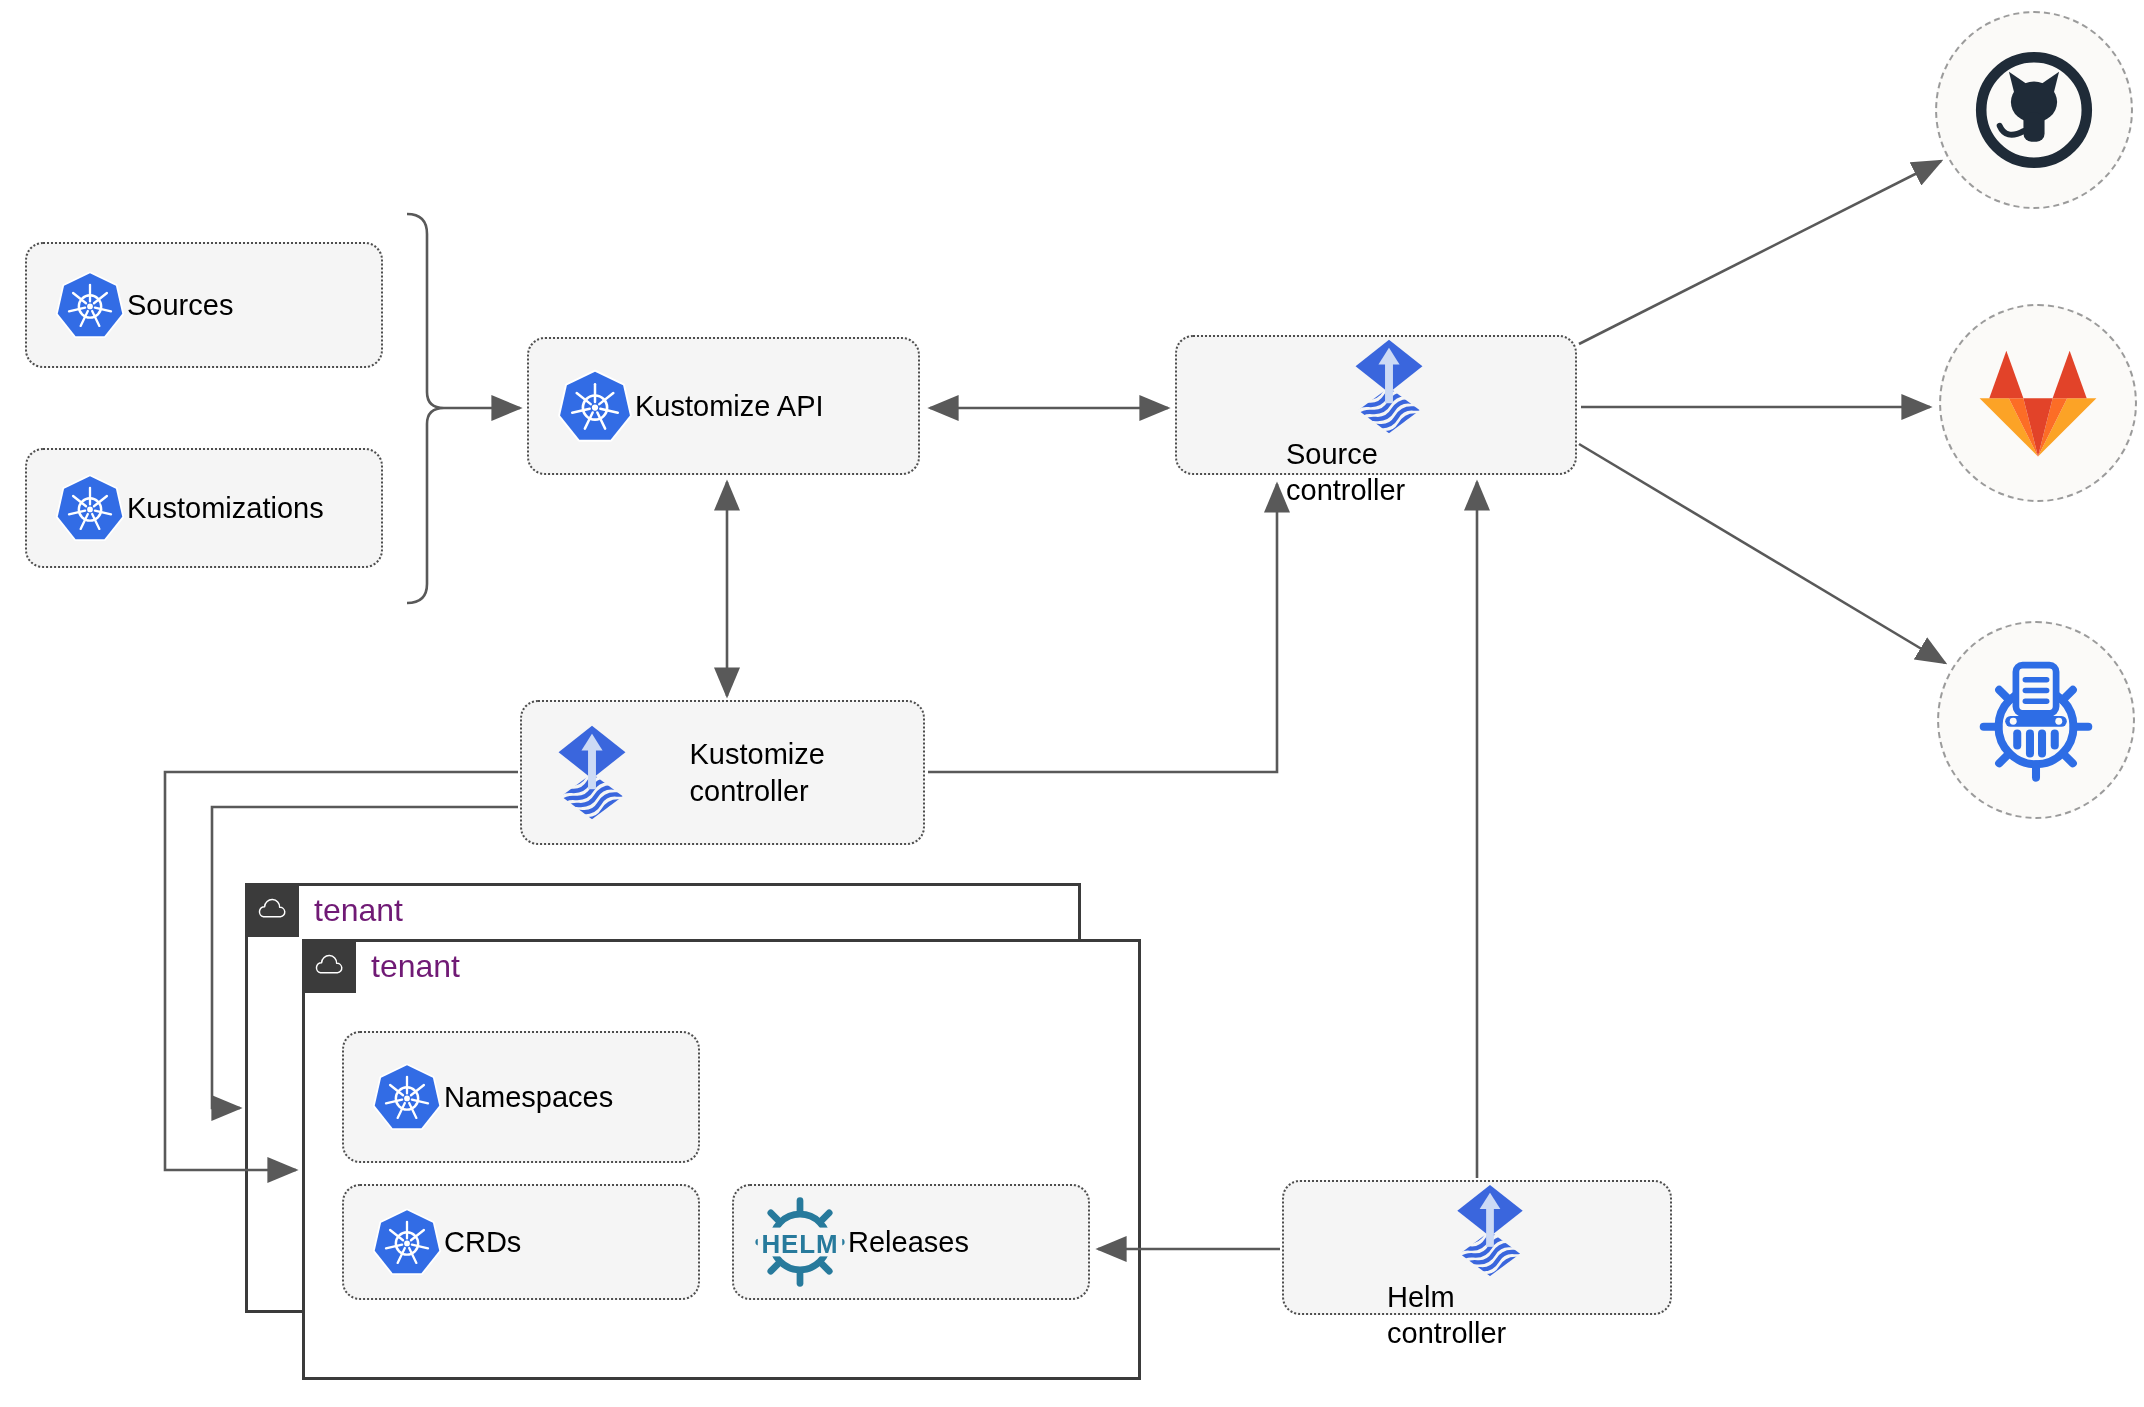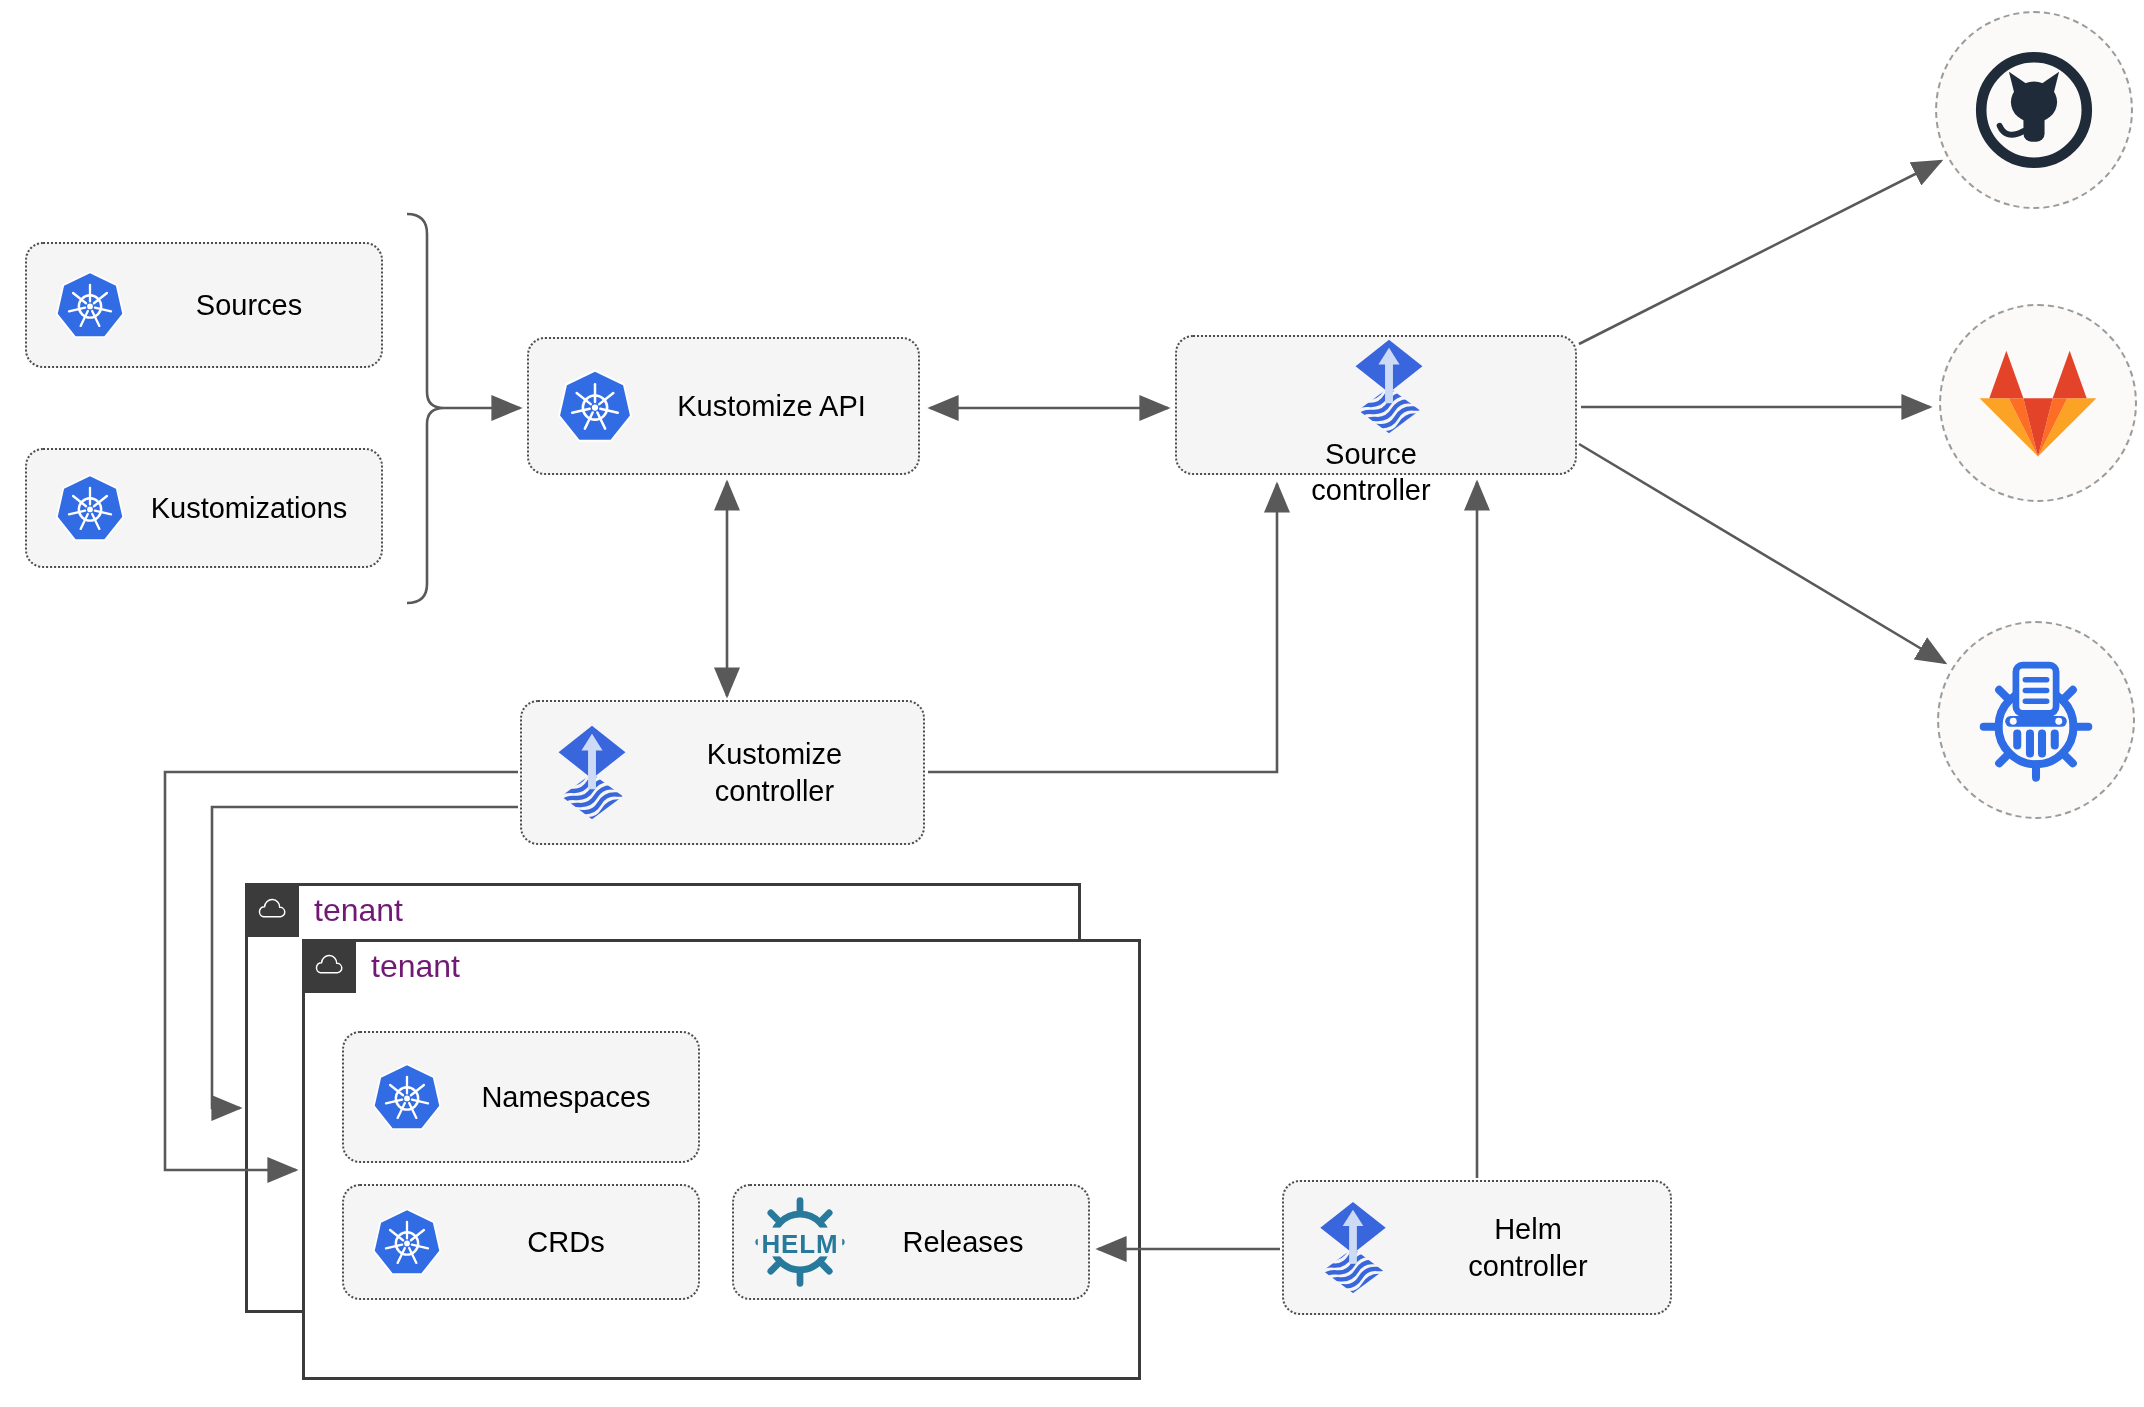--- a/index.html
+++ b/index.html
@@ -3,21 +3,21 @@
 <meta charset="utf-8">
 <style>
   html,body{margin:0;padding:0;background:#ffffff;}
   .canvas{position:relative;width:2144px;height:1407px;background:#ffffff;
           font-family:"Liberation Sans",sans-serif;overflow:hidden;}
 
   
   .node{position:absolute;background:var(--node-fill);border:2px dotted var(--node-border);
         border-radius:18px;display:flex;align-items:center;box-sizing:border-box;z-index:10;}
   .node .icon{margin-left:26px;flex:0 0 auto;display:flex;align-items:center;}
-  .node .lbl{flex:1;text-align:center;font-size:29px;color:#000;line-height:1.25;padding-right:10px;}
+  .node .lbl{flex:1;text-align:left;font-size:29px;color:#000;line-height:1.25;padding-right:10px;}
   .node .lbl.wrap{flex:none;width:170px;margin:0 auto;}
 
   
   .tenant{position:absolute;background:#ffffff;border:3px solid var(--tenant-dark);box-sizing:border-box;}
   .tenant-tab{position:absolute;top:-3px;left:-3px;width:54px;height:54px;background:var(--tenant-dark);
               display:flex;align-items:center;justify-content:center;}
   .tenant-lbl{position:absolute;left:66px;top:-3px;height:54px;line-height:54px;
               font-size:32px;color:#701a75;}
 
   
@@ -150,21 +150,21 @@
 
   <div class="node" style="left:520px;top:700px;width:405px;height:145px;">
     <span class="icon">
         <svg width="88" height="99">
           <use href="#flux"></use>
         </svg>
       </span>
     <span class="lbl wrap">Kustomize controller</span>
   </div>
 
-  <div class="node" style="left:1282px;top:1180px;width:390px;height:135px;">
+  <div class="node" style="left:1282px;top:1180px;width:390px;height:135px;flex-direction:column;">
     <span class="icon">
         <svg width="86" height="97">
           <use href="#flux"></use>
         </svg>
       </span>
     <span class="lbl wrap">Helm controller</span>
   </div>
 
   <div class="node z-item" style="left:342px;top:1031px;width:358px;height:132px;">
     <span class="icon">

